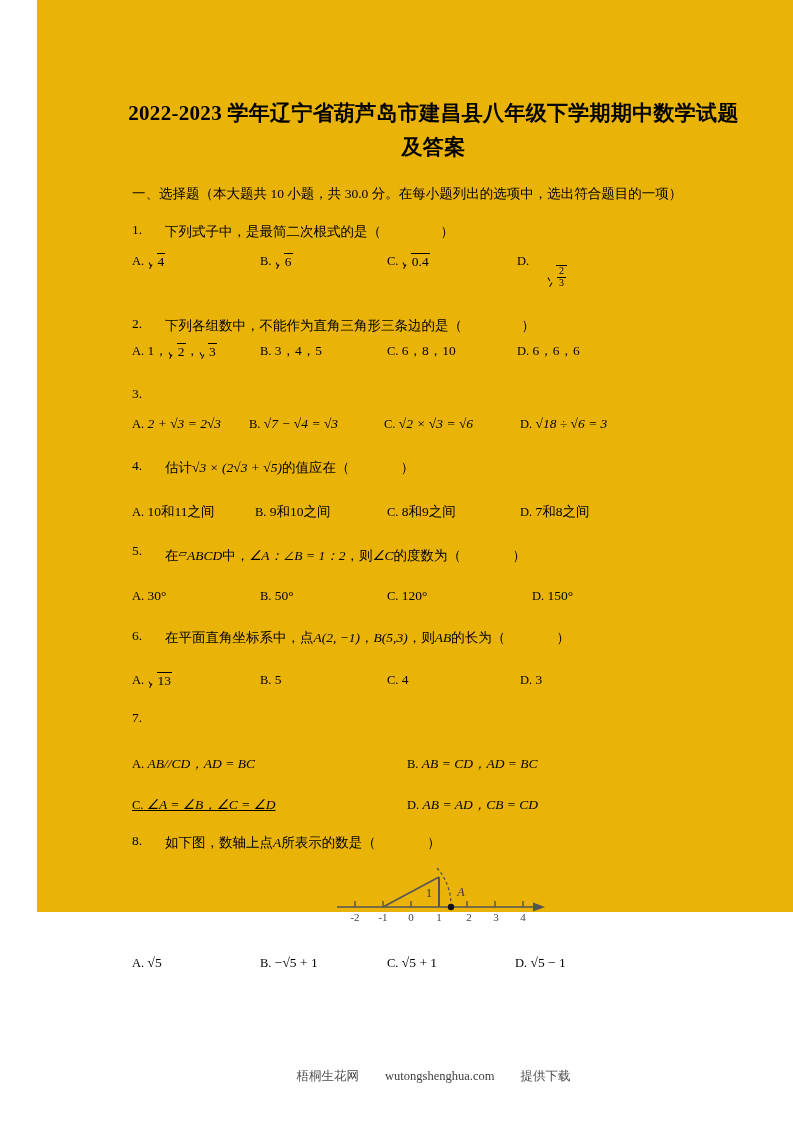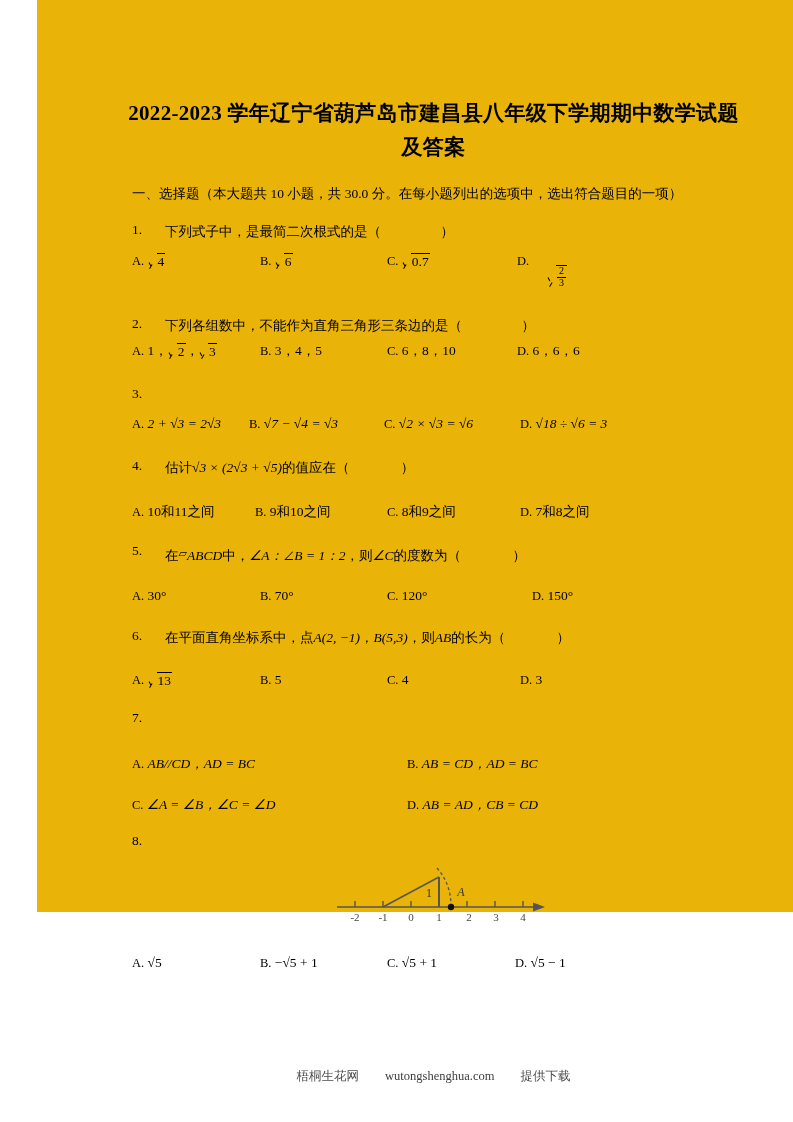--- a/index.html
+++ b/index.html
@@ -170,21 +170,21 @@
   <div class="opt" style="left:95px; top:253px;">
     <span class="opt-lab">A.</span>
     <span class="sqrt"><span class="rad">4</span></span>
   </div>
   <div class="opt" style="left:223px; top:253px;">
     <span class="opt-lab">B.</span>
     <span class="sqrt"><span class="rad">6</span></span>
   </div>
   <div class="opt" style="left:350px; top:253px;">
     <span class="opt-lab">C.</span>
-    <span class="sqrt"><span class="rad">0.7</span></span>
+    <span class="sqrt"><span class="rad">0.4</span></span>
   </div>
   <div class="opt" style="left:480px; top:253px;">
     <span class="opt-lab">D.</span>
     <span style="display:inline-block;width:18px"></span>
     <span class="sqrt" style="position:absolute; left:30px; top:12px;"><span class="rad"><span class="frac"><span class="num">2</span><span class="den">3</span></span></span></span>
   </div>
 
   <div class="q-num" style="left:95px; top:316px;">2.</div>
   <div class="q-stem" style="left:128px; top:316px;">
     <span>下列各组数中，不能作为直角三角形三条边的是（</span>
@@ -255,21 +255,21 @@
     <span>在</span><span class="pgram">▱</span><span class="mi">ABCD</span><span>中，</span><span class="mi">∠A：∠B = 1：2</span><span>，则</span><span class="mi">∠C</span><span>的度数为（</span>
     <span style="display:inline-block;width:48px"></span><span>）</span>
   </div>
 
   <div class="opt" style="left:95px; top:588px;">
     <span class="opt-lab">A.</span>
     <span>30°</span>
   </div>
   <div class="opt" style="left:223px; top:588px;">
     <span class="opt-lab">B.</span>
-    <span>70°</span>
+    <span>50°</span>
   </div>
   <div class="opt" style="left:350px; top:588px;">
     <span class="opt-lab">C.</span>
     <span>120°</span>
   </div>
   <div class="opt" style="left:495px; top:588px;">
     <span class="opt-lab">D.</span>
     <span>150°</span>
   </div>
 
@@ -299,30 +299,34 @@
   <div class="q-num" style="left:95px; top:710px;">7.</div>
 
   <div class="opt" style="left:95px; top:755px;">
     <span class="opt-lab">A.</span>
     <span class="mi">AB//CD，AD = BC</span>
   </div>
   <div class="opt" style="left:370px; top:755px;">
     <span class="opt-lab">B.</span>
     <span class="mi">AB = CD，AD = BC</span>
   </div>
-  <div class="opt" style="left:95px; top:796px;">
+  <div class="opt" style="left:95px; top:796px;text-decoration:underline;">
     <span class="opt-lab">C.</span>
     <span class="mi">∠A = ∠B，∠C = ∠D</span>
   </div>
   <div class="opt" style="left:370px; top:796px;text-align:center;">
     <span class="opt-lab">D.</span>
     <span class="mi">AB = AD，CB = CD</span>
   </div>
 
   <div class="q-num" style="left:95px; top:833px;">8.</div>
+  <div class="q-stem" style="left:128px; top:833px;">
+    <span>如下图，数轴上点</span><span class="mi">A</span><span>所表示的数是（</span>
+    <span style="display:inline-block;width:48px"></span><span>）</span>
+  </div>
 
   <div class="figure">
     <svg width="216" height="72" viewBox="0 0 216 72">
 
       <line x1="4" y1="51" x2="200" y2="51" stroke="#555" stroke-width="1.6"></line>
 
       <polygon points="200,46.5 212,51 200,55.5" fill="#555"></polygon>
 
       <line x1="22" y1="45" x2="22" y2="51" stroke="#555" stroke-width="1.4"></line>
       <line x1="50" y1="45" x2="50" y2="51" stroke="#555" stroke-width="1.4"></line>

